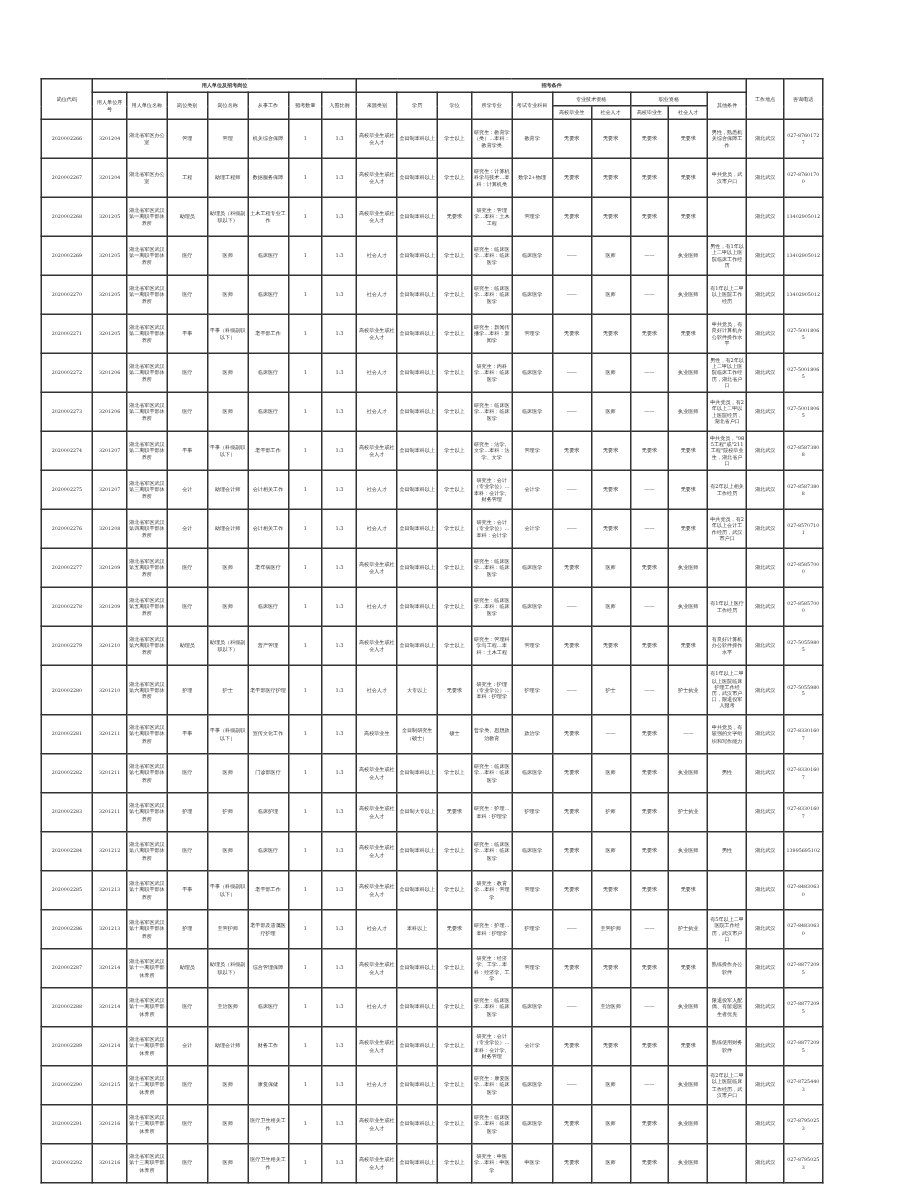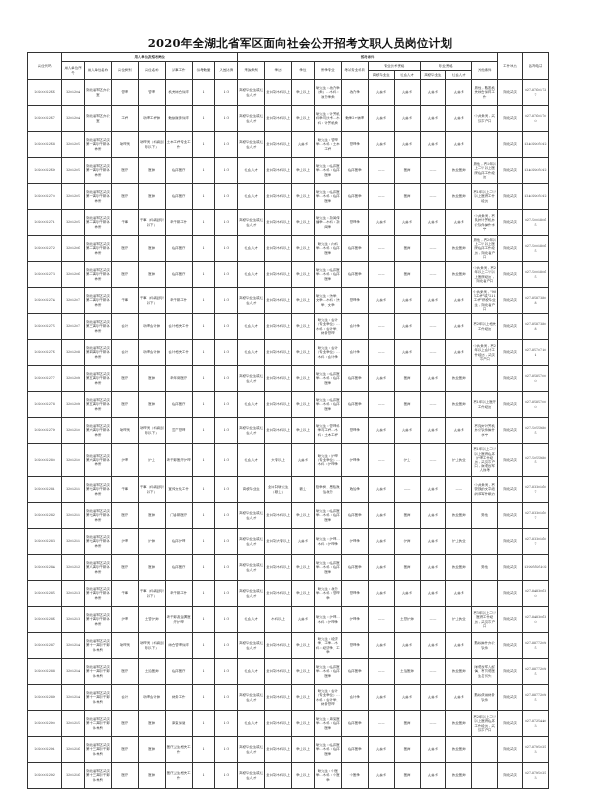--- a/index.html
+++ b/index.html
@@ -11,21 +11,20 @@
   th{height:8px;}
   td{height:25px;}
   td.tall{height:32px;}
   td.code{font-size:3.2px;}
   .grp{font-weight:bold;}
 </style>
 </head>
 <body>
 
 <div class="page">
-  <div class="title">2020年全湖北省军区面向社会公开招考文职人员岗位计划</div>
   <table>
     <colgroup>
       <col style="width:33px">
         <col style="width:22px">
         <col style="width:26px">
         <col style="width:26px">
         <col style="width:26px">
         <col style="width:26px">
         <col style="width:22px">
         <col style="width:22px">

